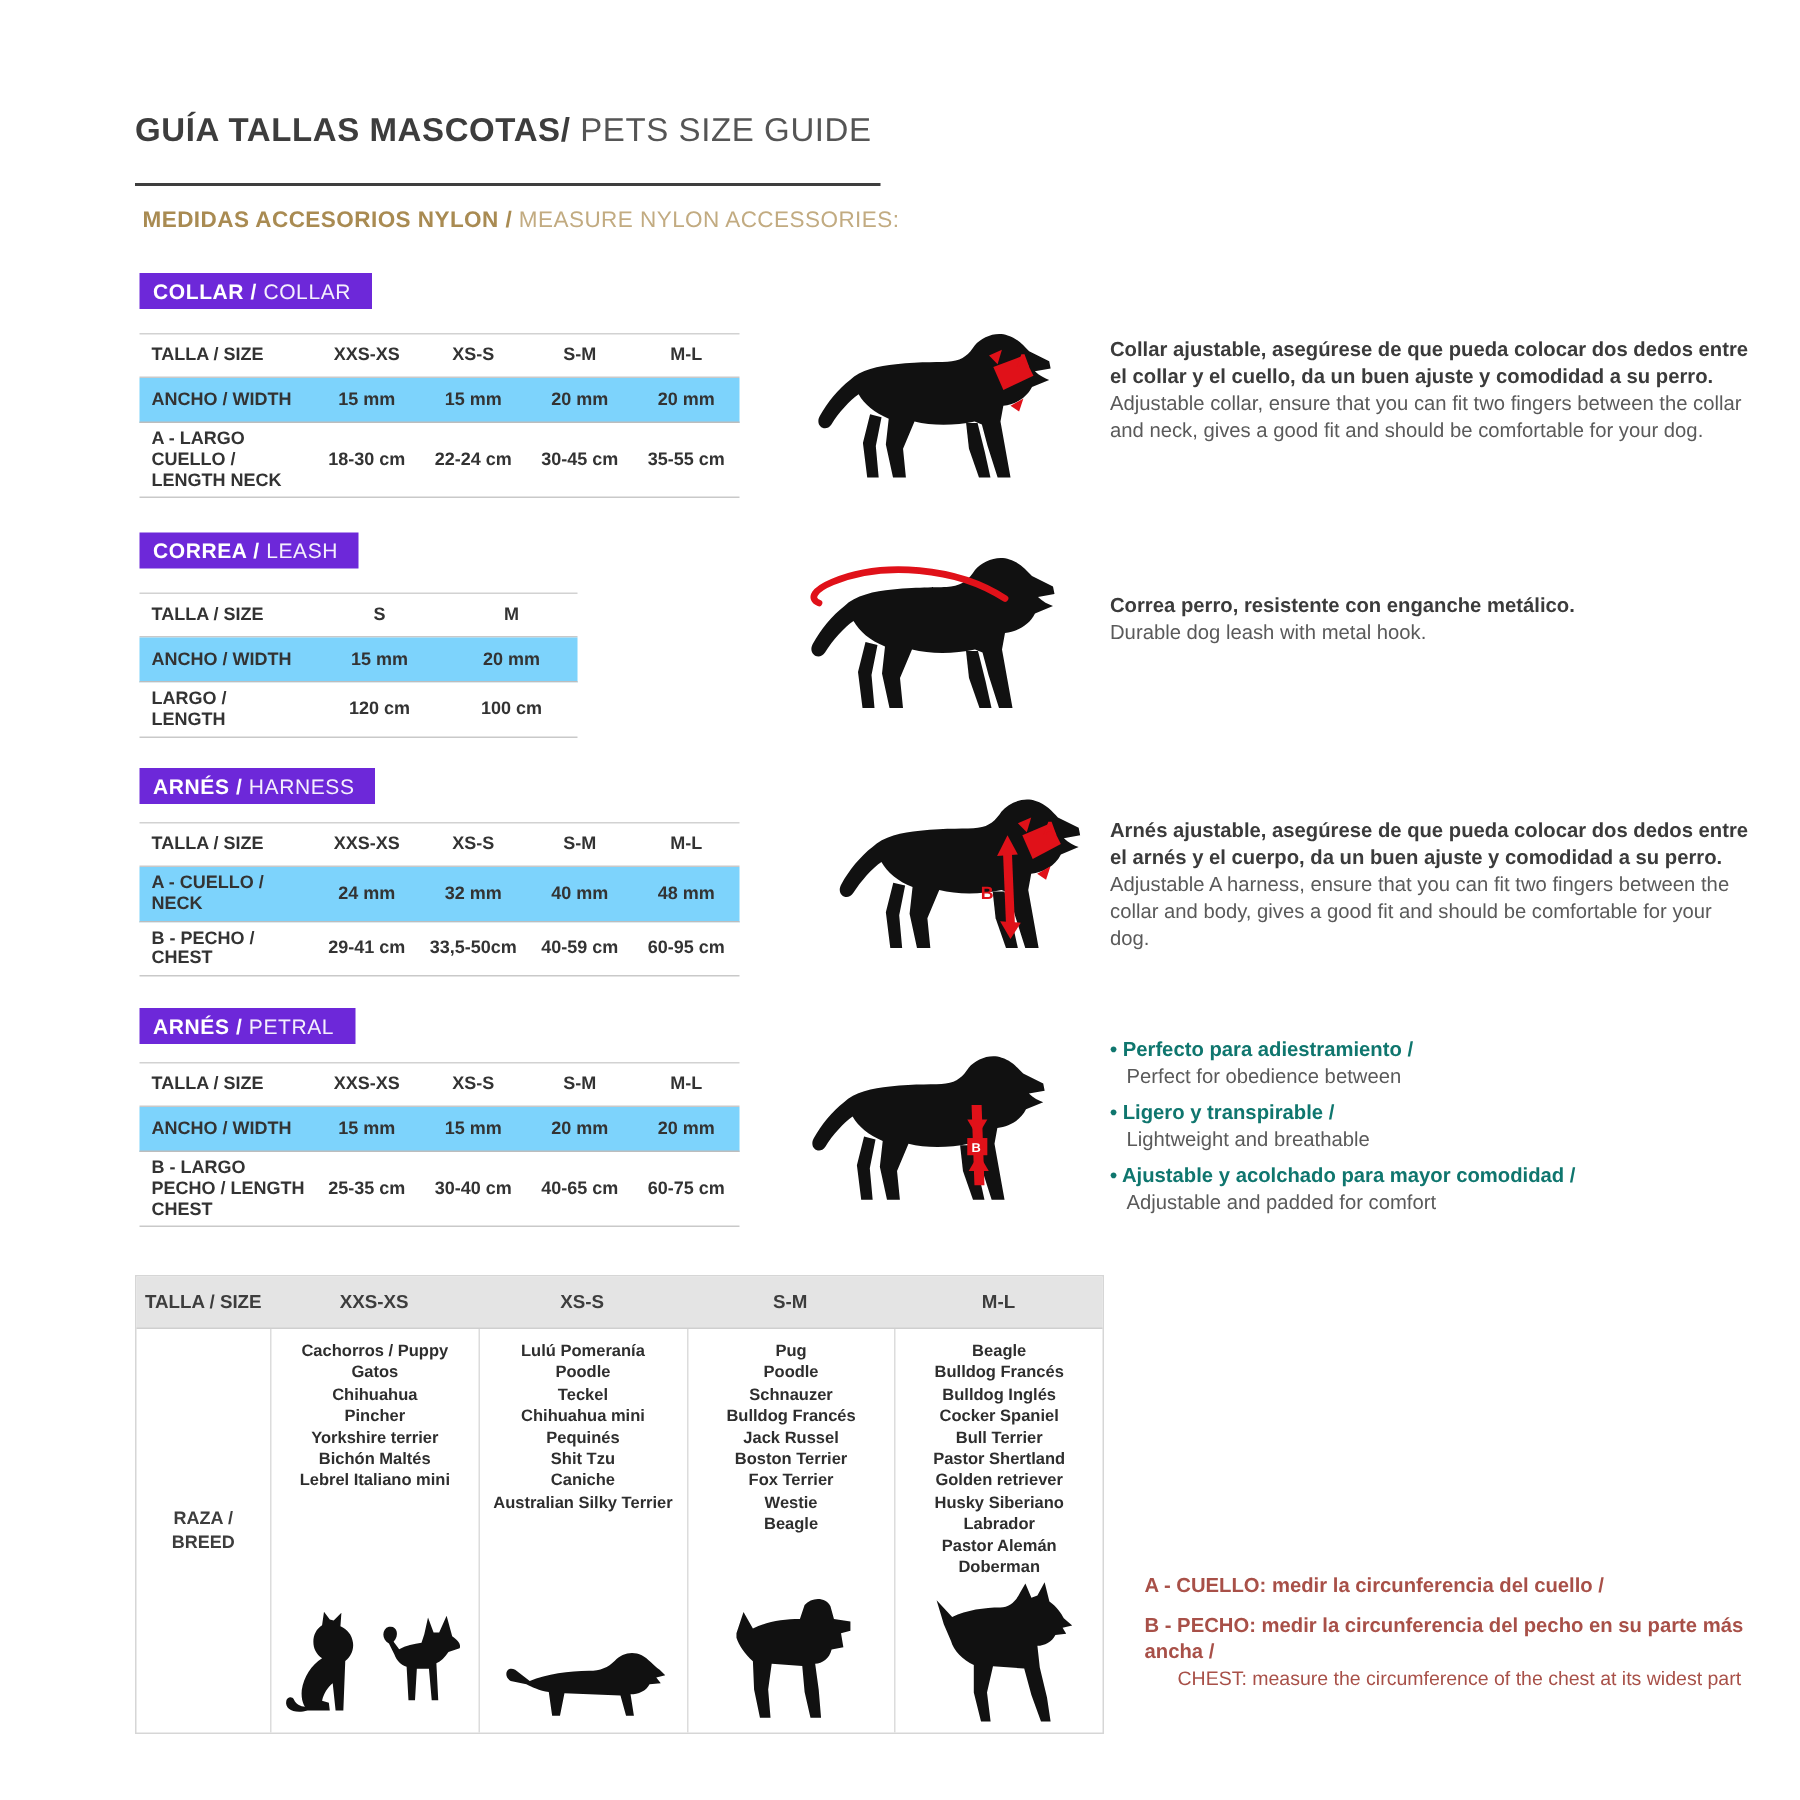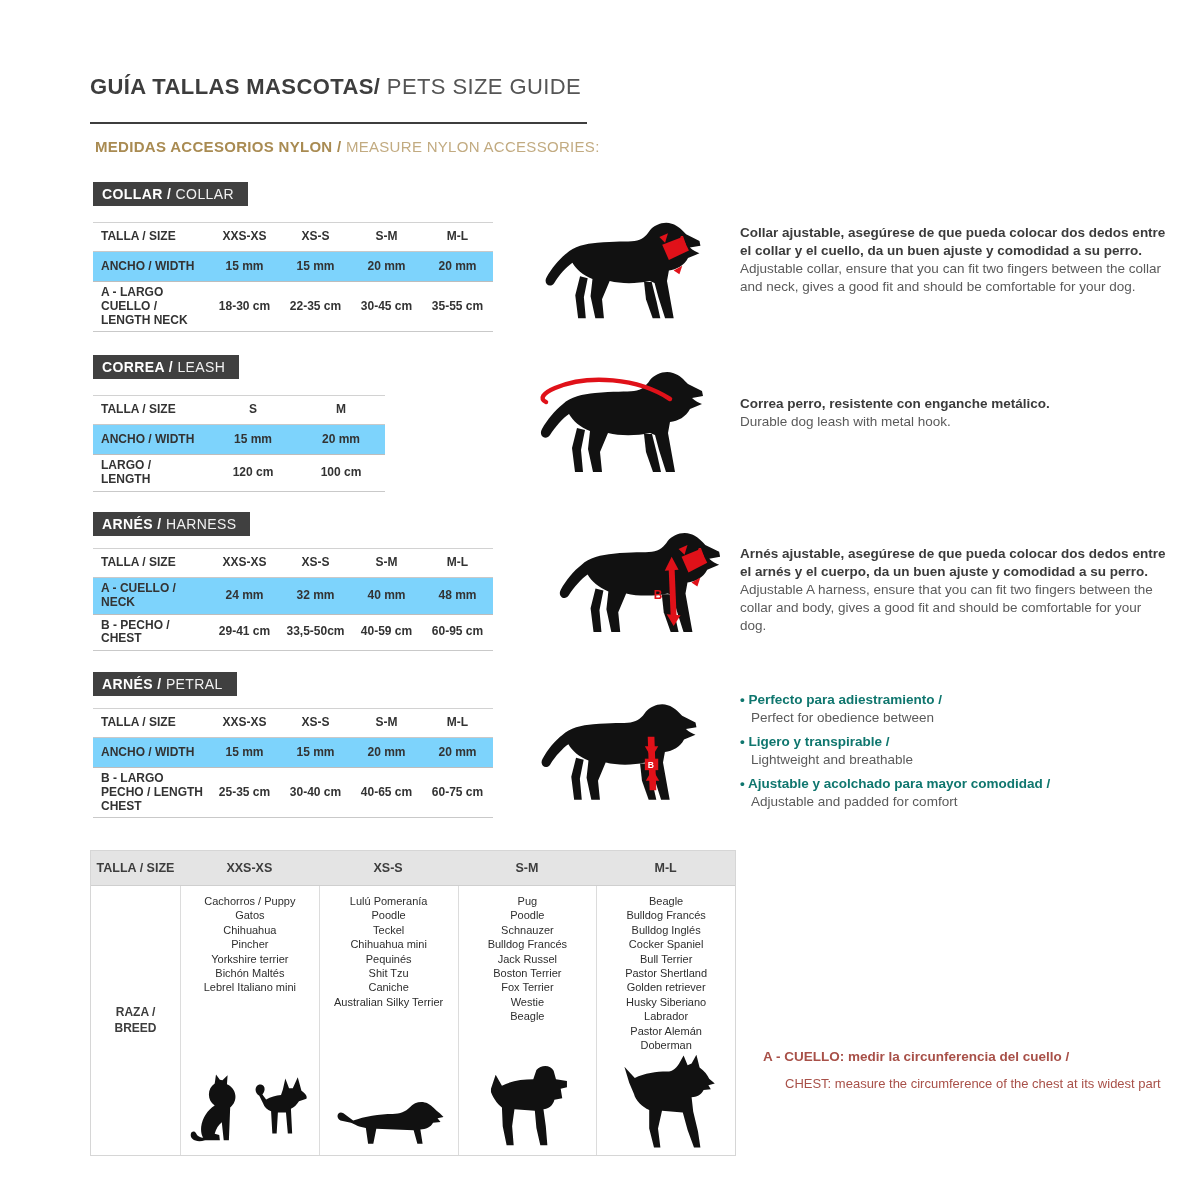--- a/index.html
+++ b/index.html
@@ -10,21 +10,21 @@
 
   
   .title { left:90px; top:74px; font-size:22px; font-weight:bold; letter-spacing:.4px;
            border-bottom:2px solid #3e3e3e; padding-bottom:22px; padding-right:6px; }
   .title .light { font-weight:normal; color:#555; }
 
   .subtitle { left:95px; top:138px; font-size:15px; font-weight:bold; color:#a98b52; letter-spacing:.3px; }
   .subtitle .light { font-weight:normal; color:#c2ab81; }
 
   
-  .badge { display:inline-block; background:#404040; color:#fff; font-weight:bold;
+  .badge { display:inline-block; background:#6d28d9; color:#fff; font-weight:bold;
            font-size:14px; letter-spacing:.4px; padding:4px 14px 4px 9px; }
   .badge .light { font-weight:normal; color:rgba(255,255,255,.93); }
 
   
   .mtable { font-size:12px; font-weight:bold; color:#333; }
   .mrow { display:grid; align-items:center; border-bottom:1px solid #c9c9c9; background:#fff; }
   .mrow.first { border-top:1px solid #d2d2d2; }
   .mrow.shade { background:#7dd3fc; border-bottom:1px solid #bdbdbd; }
   .cell { padding:4px 2px; text-align:center; line-height:1.15; }
   .cell.label { text-align:left; padding-left:8px; padding-right:6px; }
@@ -45,21 +45,21 @@
 
   
   .breeds { left:90px; top:850px; width:646px; height:306px; border:1px solid #d6d6d6; background:#fff; }
   .bheader { display:grid; grid-template-columns:89px repeat(4,1fr); height:35px; background:#e4e4e4;
              border-bottom:1px solid #cfcfcf; font-weight:bold; font-size:12.5px; align-items:center; text-align:center; }
   .bheader .hlabel { text-align:center; }
   .bbody { display:grid; grid-template-columns:89px repeat(4,1fr); height:269px; }
   .bcol { border-left:1px solid #dcdcdc; position:relative; padding-top:8px; text-align:center; }
   .blabel { display:flex; align-items:center; justify-content:center; font-weight:bold; font-size:12px;
             text-align:center; padding:0 14px; line-height:1.3; }
-  .breed-item { font-size:11px; font-weight:normal; line-height:14.4px; color:#2e2e2e;text-align:center; }
+  .breed-item { font-size:11px; font-weight:bold; line-height:14.4px; color:#2e2e2e;text-align:center; }
   .animal-row { position:absolute; bottom:5px; left:0; right:0; display:flex; justify-content:center;
                 align-items:flex-end; gap:5px; }
 
   
   .legend { left:763px; top:1048px; width:430px; color:#a85048; }
   .legend-item { margin-bottom:9px; }
   .legend .lb { font-weight:bold; font-size:13.5px; line-height:1.3; }
   .legend .ll { font-weight:normal; font-size:13px; padding-left:22px; line-height:1.35; }
 
   .dogbox svg { display:block; }
@@ -115,21 +115,21 @@
     <div class="mrow shade cols5 h30">
       <div class="cell label">ANCHO / WIDTH</div>
       <div class="cell">15 mm</div>
       <div class="cell">15 mm</div>
       <div class="cell">20 mm</div>
       <div class="cell">20 mm</div>
     </div>
     <div class="mrow cols5 h46">
       <div class="cell label">A - LARGO CUELLO / LENGTH NECK</div>
       <div class="cell">18-30 cm</div>
-      <div class="cell">22-35 cm</div>
+      <div class="cell">22-24 cm</div>
       <div class="cell">30-45 cm</div>
       <div class="cell">35-55 cm</div>
     </div>
   </div>
 
   <div class="abs dogbox" style="left:538px; top:217px;">
     <svg width="172" height="107" viewBox="0 0 180 112">
       <use href="#dog-lab"></use>
       <path d="M130,29 L151,21 L158,35 L137,45 Z" fill="#e01119"></path>
       <path d="M127,21 L136,17 L133,27 Z" fill="#e01119"></path>
@@ -367,17 +367,18 @@
         </div>
       </div>
     </div>
   </div>
 
   <div class="abs legend">
     <div class="legend-item">
       <div class="lb">A - CUELLO: medir la circunferencia del cuello /</div>
     </div>
     <div class="legend-item">
+      <div class="lb">B - PECHO: medir la circunferencia del pecho en su parte más ancha /</div>
       <div class="ll">CHEST: measure the circumference of the chest at its widest part</div>
     </div>
   </div>
 
 </div>
 
 </body></html>

